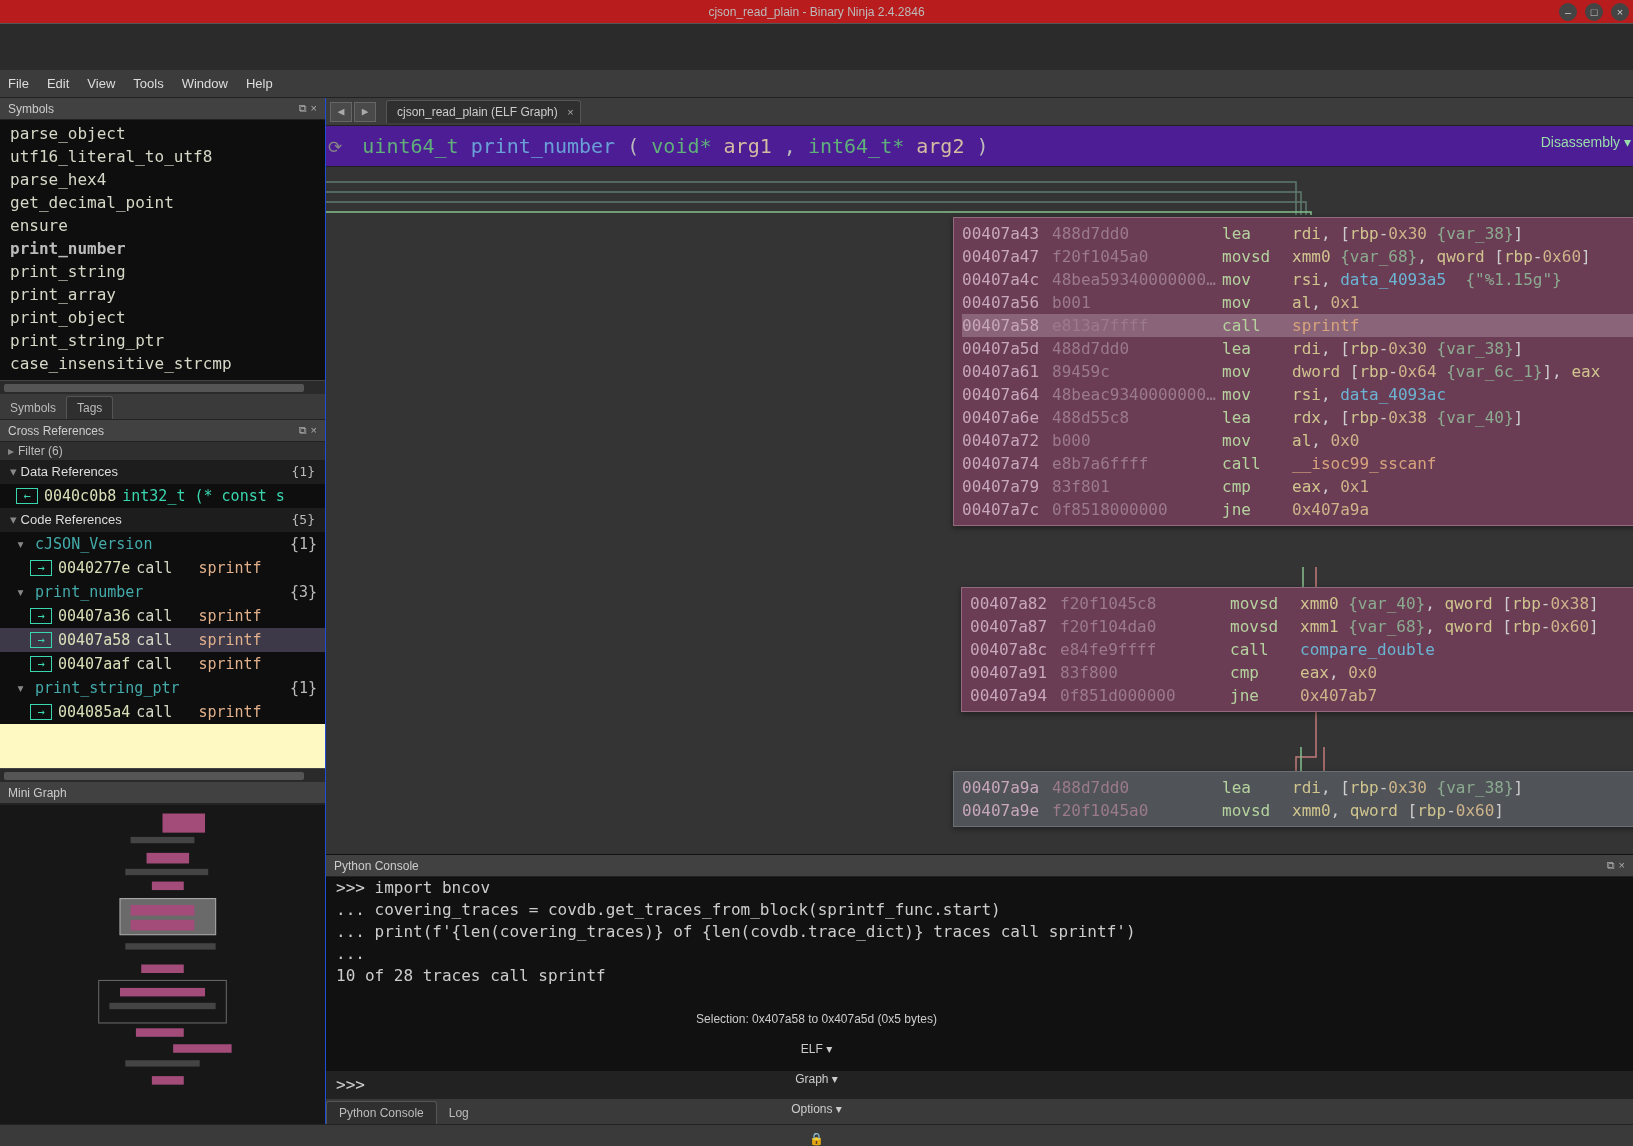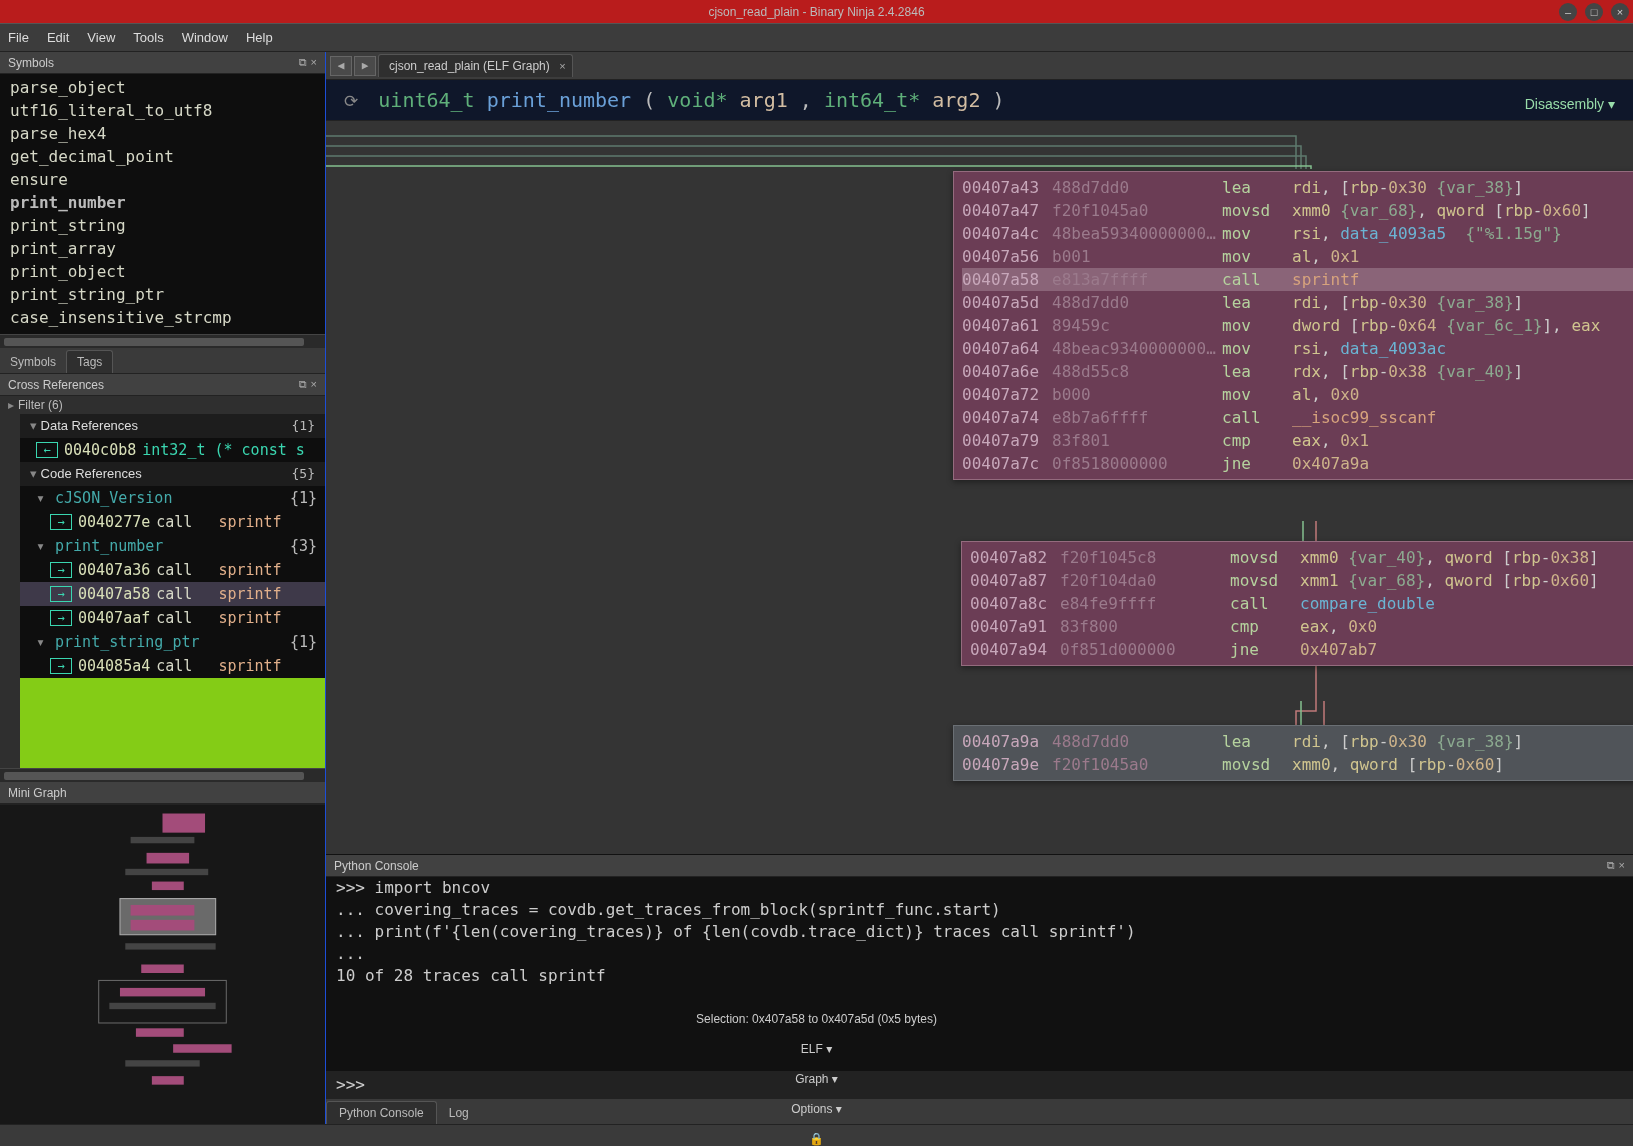--- a/index.html
+++ b/index.html
@@ -32,20 +32,21 @@
   height: 28px;
   background: #3c3c3c;
   border-bottom: 1px solid #222;
   display: flex;
   align-items: center;
   padding: 0 8px;
   color: #ddd;
   font-family: sans-serif;
   font-size: 13px;
   gap: 18px;
+  margin-top: 46px;
 }
 .menubar span { cursor: default; }
 .main { flex:1; display:flex; overflow:hidden; }
 .leftcol { width: 326px; display:flex; flex-direction:column; background:#2f2f2f; border-right:1px solid #1d4ed8; }
 .panel-head {
   background:#414141; height:22px; display:flex; align-items:center;
   justify-content:space-between; padding:0 8px; font-family:sans-serif; font-size:12px;
   border-bottom:1px solid #222;
 }
 .panel-head .icons { display:flex; gap:4px; font-size:11px; color:#aaa; }
@@ -55,21 +56,21 @@
 }
 .symbols-list .item { white-space:nowrap; }
 .symbols-list .item.active { font-weight:bold; color:#bbb; }
 .hscroll { height:14px; background:#2a2a2a; border-top:1px solid #444; position:relative; }
 .hscroll::after { content:''; position:absolute; left:4px; top:3px; width:300px; height:8px; background:#555; border-radius:2px; }
 .tabrow { display:flex; background:#3a3a3a; height:26px; align-items:flex-end; border-bottom:1px solid #222; font-family:sans-serif; font-size:12px; }
 .tabrow .tab { padding:4px 10px; color:#bbb; }
 .tabrow .tab.active { background:#2f2f2f; border:1px solid #555; border-bottom:none; border-radius:3px 3px 0 0; }
 .xrefs { flex:1; display:flex; flex-direction:column; overflow:hidden; }
 .filter { padding:2px 8px; font-family:sans-serif; font-size:12px; color:#bbb; }
-.xref-body { flex:1; background:#84cc16; overflow:hidden; font-size:15px; line-height:24px;margin-left:20px; }
+.xref-body { flex:1; background:#fef9c3; overflow:hidden; font-size:15px; line-height:24px; }
 .xref-sec-head { display:flex; justify-content:space-between; padding:0 10px; background:#1d1d1d; font-family:sans-serif; font-size:13px; color:#ddd; }
 .xref-row {
   display:flex; align-items:center; padding:0 8px; gap:6px; white-space:nowrap;
   background:#0e0e0e;
 }
 .xref-row.indent1 { padding-left:16px; }
 .xref-row.indent2 { padding-left:30px; }
 .xref-row.selected { background:#3e3949; }
 .arrowbox { width:22px; height:16px; border:1px solid #3ad6b0; display:inline-flex; align-items:center; justify-content:center; font-size:10px; color:#3ad6b0; }
 .arrowbox.blue { border-color:#3ad6b0; }
@@ -83,28 +84,28 @@
 .minigraph-area { height:320px; border-top:1px solid #222; background:#171717; position:relative; }
 .minigraph-area canvas,.minigraph-area svg { width:100%; height:100%; }
 .minigraph-title { position:absolute; top:0; left:0; right:0; }
 .rightcol { flex:1; display:flex; flex-direction:column; overflow:hidden; }
 .tabbar {
   height:28px; background:#3c3c3c; display:flex; align-items:center; padding:0 4px;
   border-bottom:1px solid #222;
 }
 .navbtn { width:22px; height:20px; background:#4a4a4a; border:1px solid #666; margin-right:2px; display:flex; align-items:center; justify-content:center; color:#aaa; font-size:11px; }
 .file-tab {
-  background:#2f2f2f; border:1px solid #555; border-bottom:none;
+  margin-left:8px; background:#2f2f2f; border:1px solid #555; border-bottom:none;
   padding:4px 22px 4px 10px; font-family:sans-serif; font-size:12px; position:relative;
   border-radius:3px 3px 0 0;
 }
 .file-tab .x { position:absolute; right:6px; top:5px; color:#aaa; font-size:11px; }
 .func-header {
-  padding:8px 18px; display:flex; justify-content:space-between; align-items:flex-end;
-  background:#0f172a; font-size:20px;
+  padding:8px 2px; display:flex; justify-content:space-between; align-items:flex-start;
+  background:#4c1d95; font-size:20px;
 }
 .func-header .sig { white-space:nowrap; }
 .func-header .ret { color:#5fb07a; }
 .func-header .name { color:#6aa0d8; }
 .func-header .punc { color:#bbb; }
 .func-header .type { color:#5fb07a; }
 .func-header .arg { color:#d2bda2; }
 .func-header .reload { color:#888; margin-right:8px; font-size:17px; }
 .view-picker { color:#9da; font-family:sans-serif; font-size:14px; }
 .graph-canvas {

